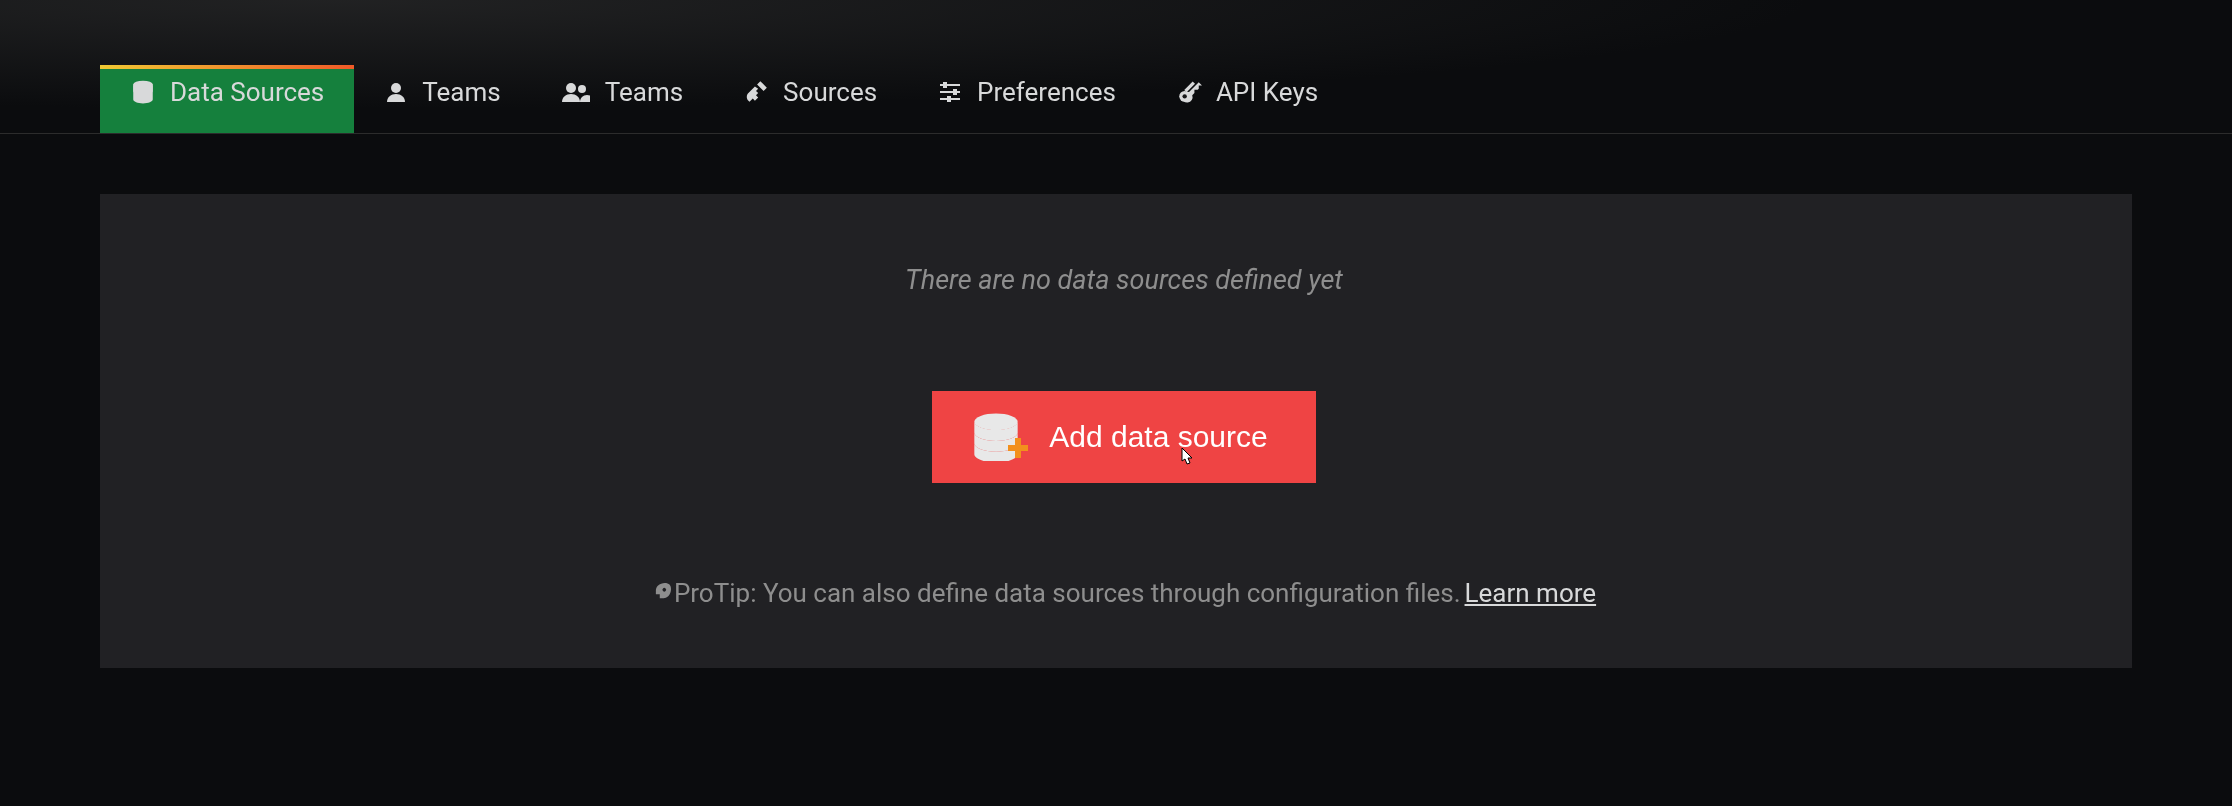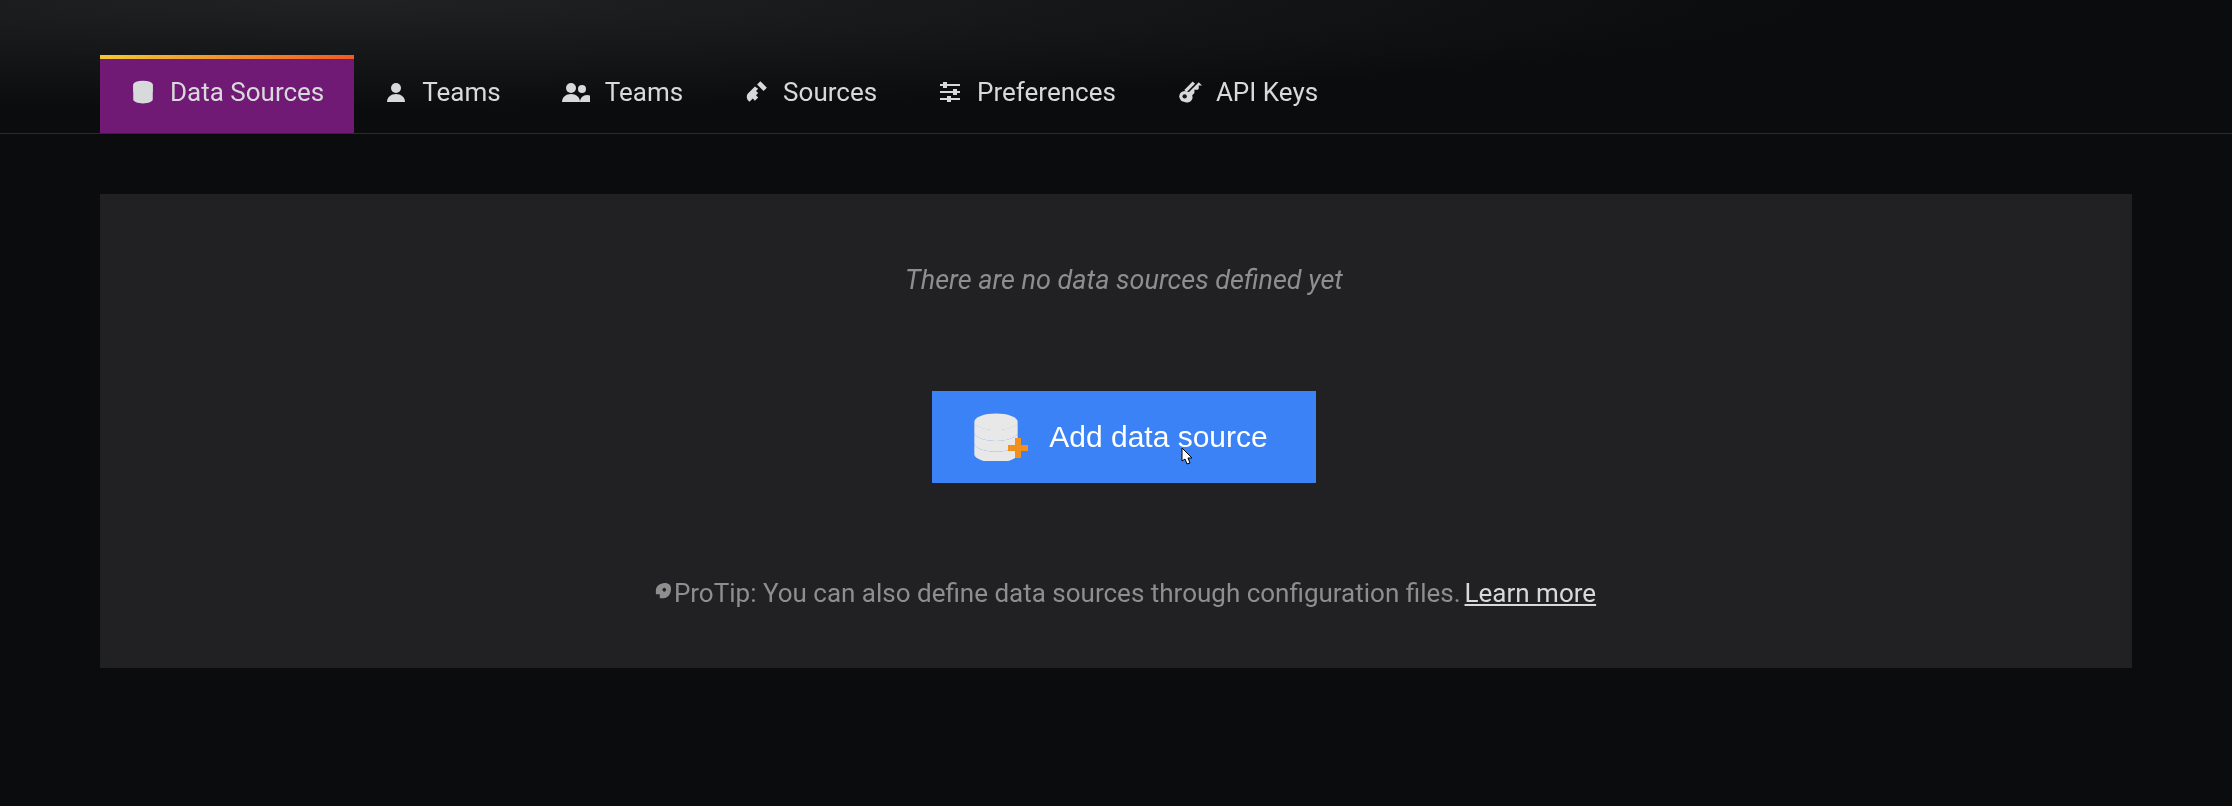--- a/index.html
+++ b/index.html
@@ -38,25 +38,25 @@
       display: flex;
       align-items: center;
       padding: 24px 30px 26px 30px;
       gap: 14px;
       color: #d8d9da;
       font-size: 26px;
       cursor: pointer;
       position: relative;
     }
     .tab.active {
-      background: #701a75;
+      background: #15803d;
       border-top: 4px solid transparent;
       border-image: linear-gradient(to right, #f0c933, #f05a28) 1;
       border-image-slice: 1;
-      padding-top: 18px;
+      padding-top: 8px;
     }
     .tab.active::before {
       content: '';
       position: absolute;
       top: -4px;
       left: 0;
       right: 0;
       height: 4px;
       background: linear-gradient(to right, #f0c933, #f05a28);
     }
@@ -78,21 +78,21 @@
       flex-direction: column;
       align-items: center;
     }
     .empty-message {
       font-style: italic;
       color: #8e8e8e;
       font-size: 27px;
       margin-bottom: 95px;
     }
     .add-btn {
-      background: #3b82f6;
+      background: #ef4444;
       color: #fff;
       border: none;
       display: flex;
       align-items: center;
       gap: 27px;
       padding: 22px 48px 22px 38px;
       font-size: 30px;
       cursor: pointer;
       margin-bottom: 95px;
       position: relative;

